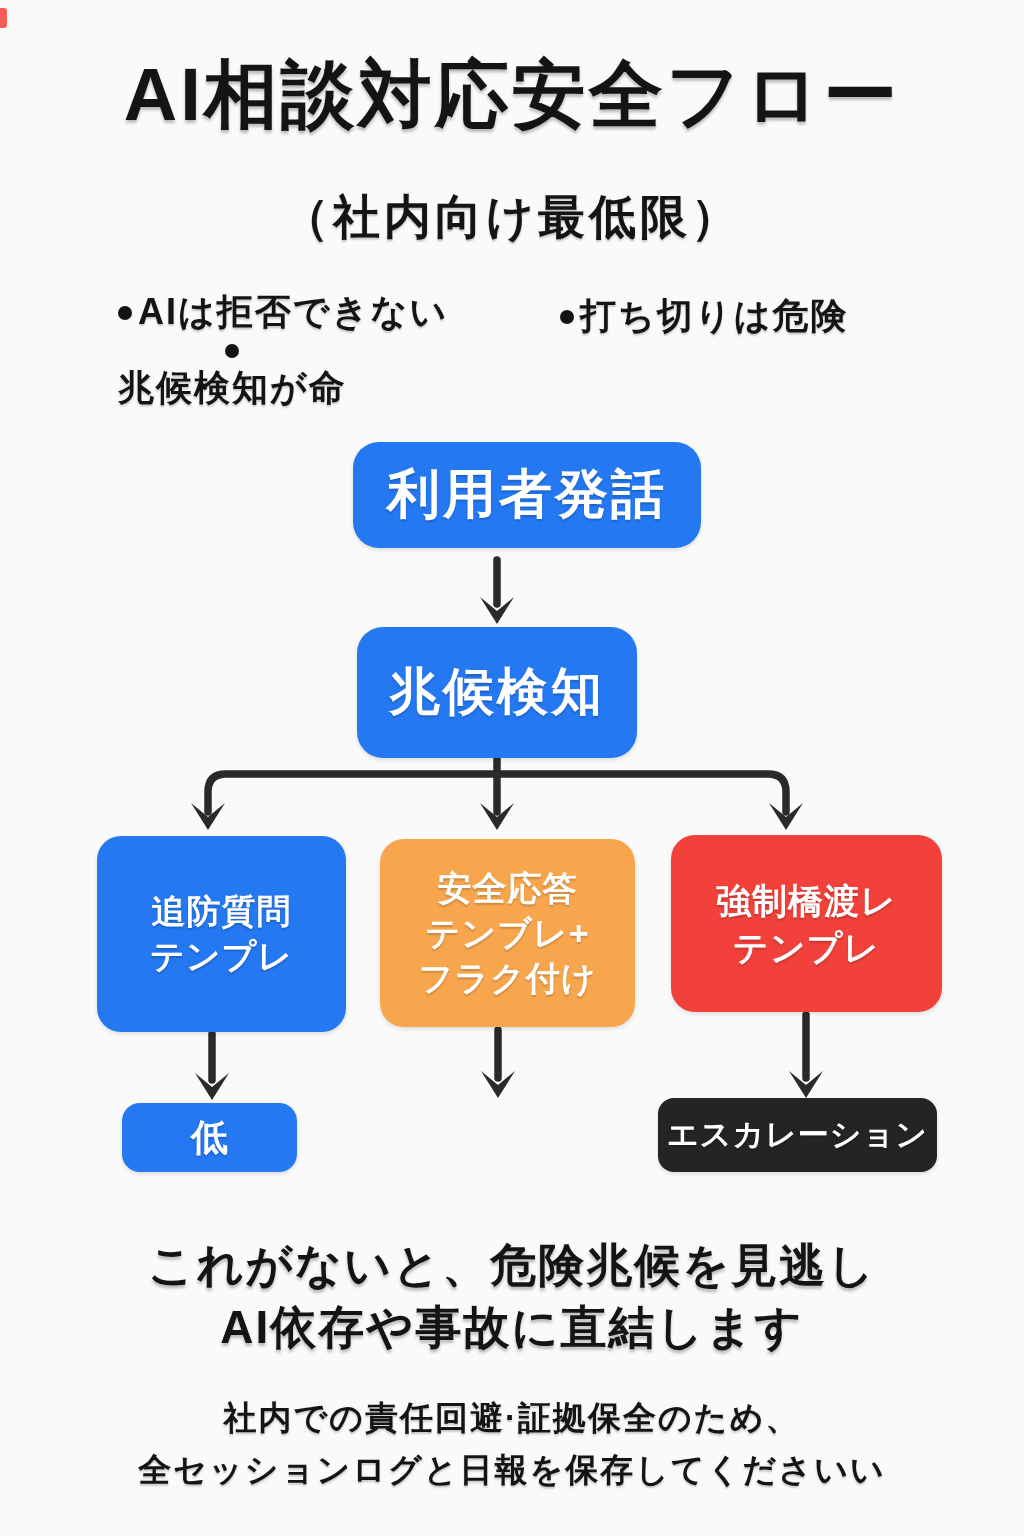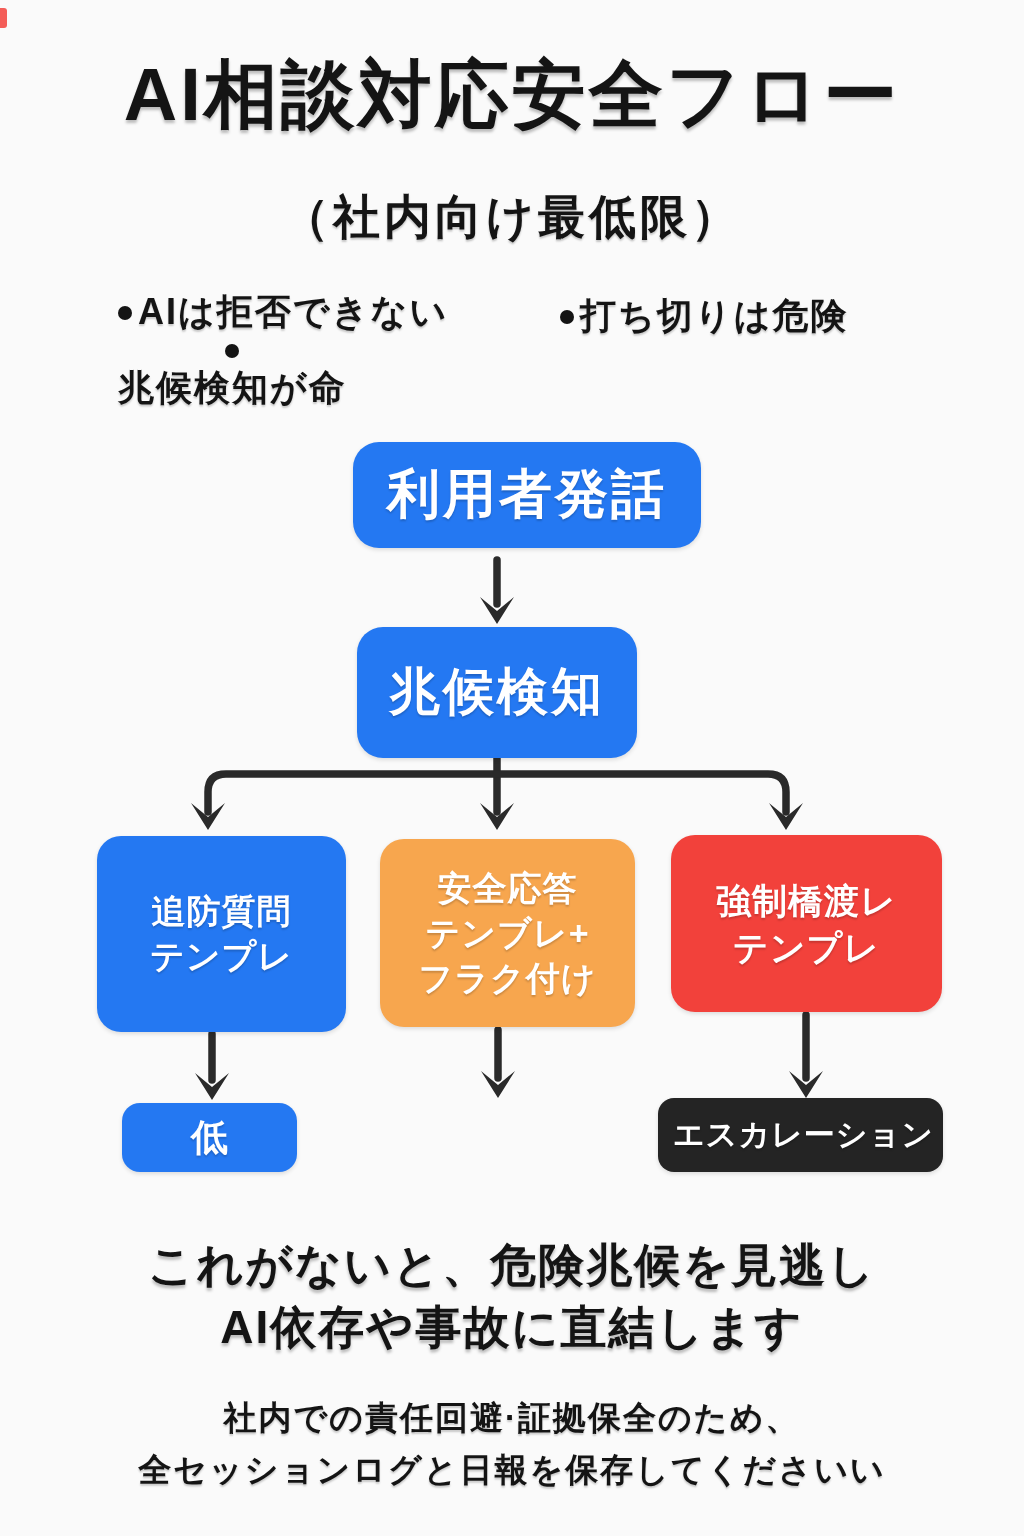--- a/index.html
+++ b/index.html
@@ -35,21 +35,21 @@
   }
   .node{
     display:flex;align-items:center;justify-content:center;
     color:#ffffff;font-weight:800;text-align:center;
     box-shadow:0 2px 4px rgba(0,0,0,0.12);
     text-shadow:0 2px 2px rgba(0,0,0,0.18);
   }
   .blue{background:var(--blue,#2478f2);}
   .orange{background:var(--orange,#f7a64e);}
   .red{background:var(--red,#f2413b);text-align:center;}
-  .dark{background:var(--dark,#242424);padding-left:6px;}
+  .dark{background:var(--dark,#242424);}
   .node-start{left:325px;top:442px;width:348px;height:106px;border-radius:26px;font-size:53px;letter-spacing:3px;margin-left:28px;}
   .node-detect{left:357px;top:627px;width:280px;height:131px;border-radius:26px;font-size:51px;letter-spacing:3px;}
   .branch{flex-direction:column;border-radius:24px;font-size:34px;line-height:45px;letter-spacing:1px;}
   .branch-left{left:97px;top:836px;width:249px;height:196px;}
   .branch-mid{left:371px;top:839px;width:255px;height:188px;margin-left:9px;}
   .branch-right{left:671px;top:835px;width:271px;height:177px;font-size:35px;line-height:47px;}
   .node-low{left:122px;top:1103px;width:175px;height:69px;border-radius:18px;font-size:37px;}
   .node-esc{left:658px;top:1098px;width:279px;height:74px;border-radius:16px;font-size:31px;letter-spacing:1px;}
   .warning{
     top:1234px;font-size:46px;font-weight:900;line-height:62px;letter-spacing:2px;

